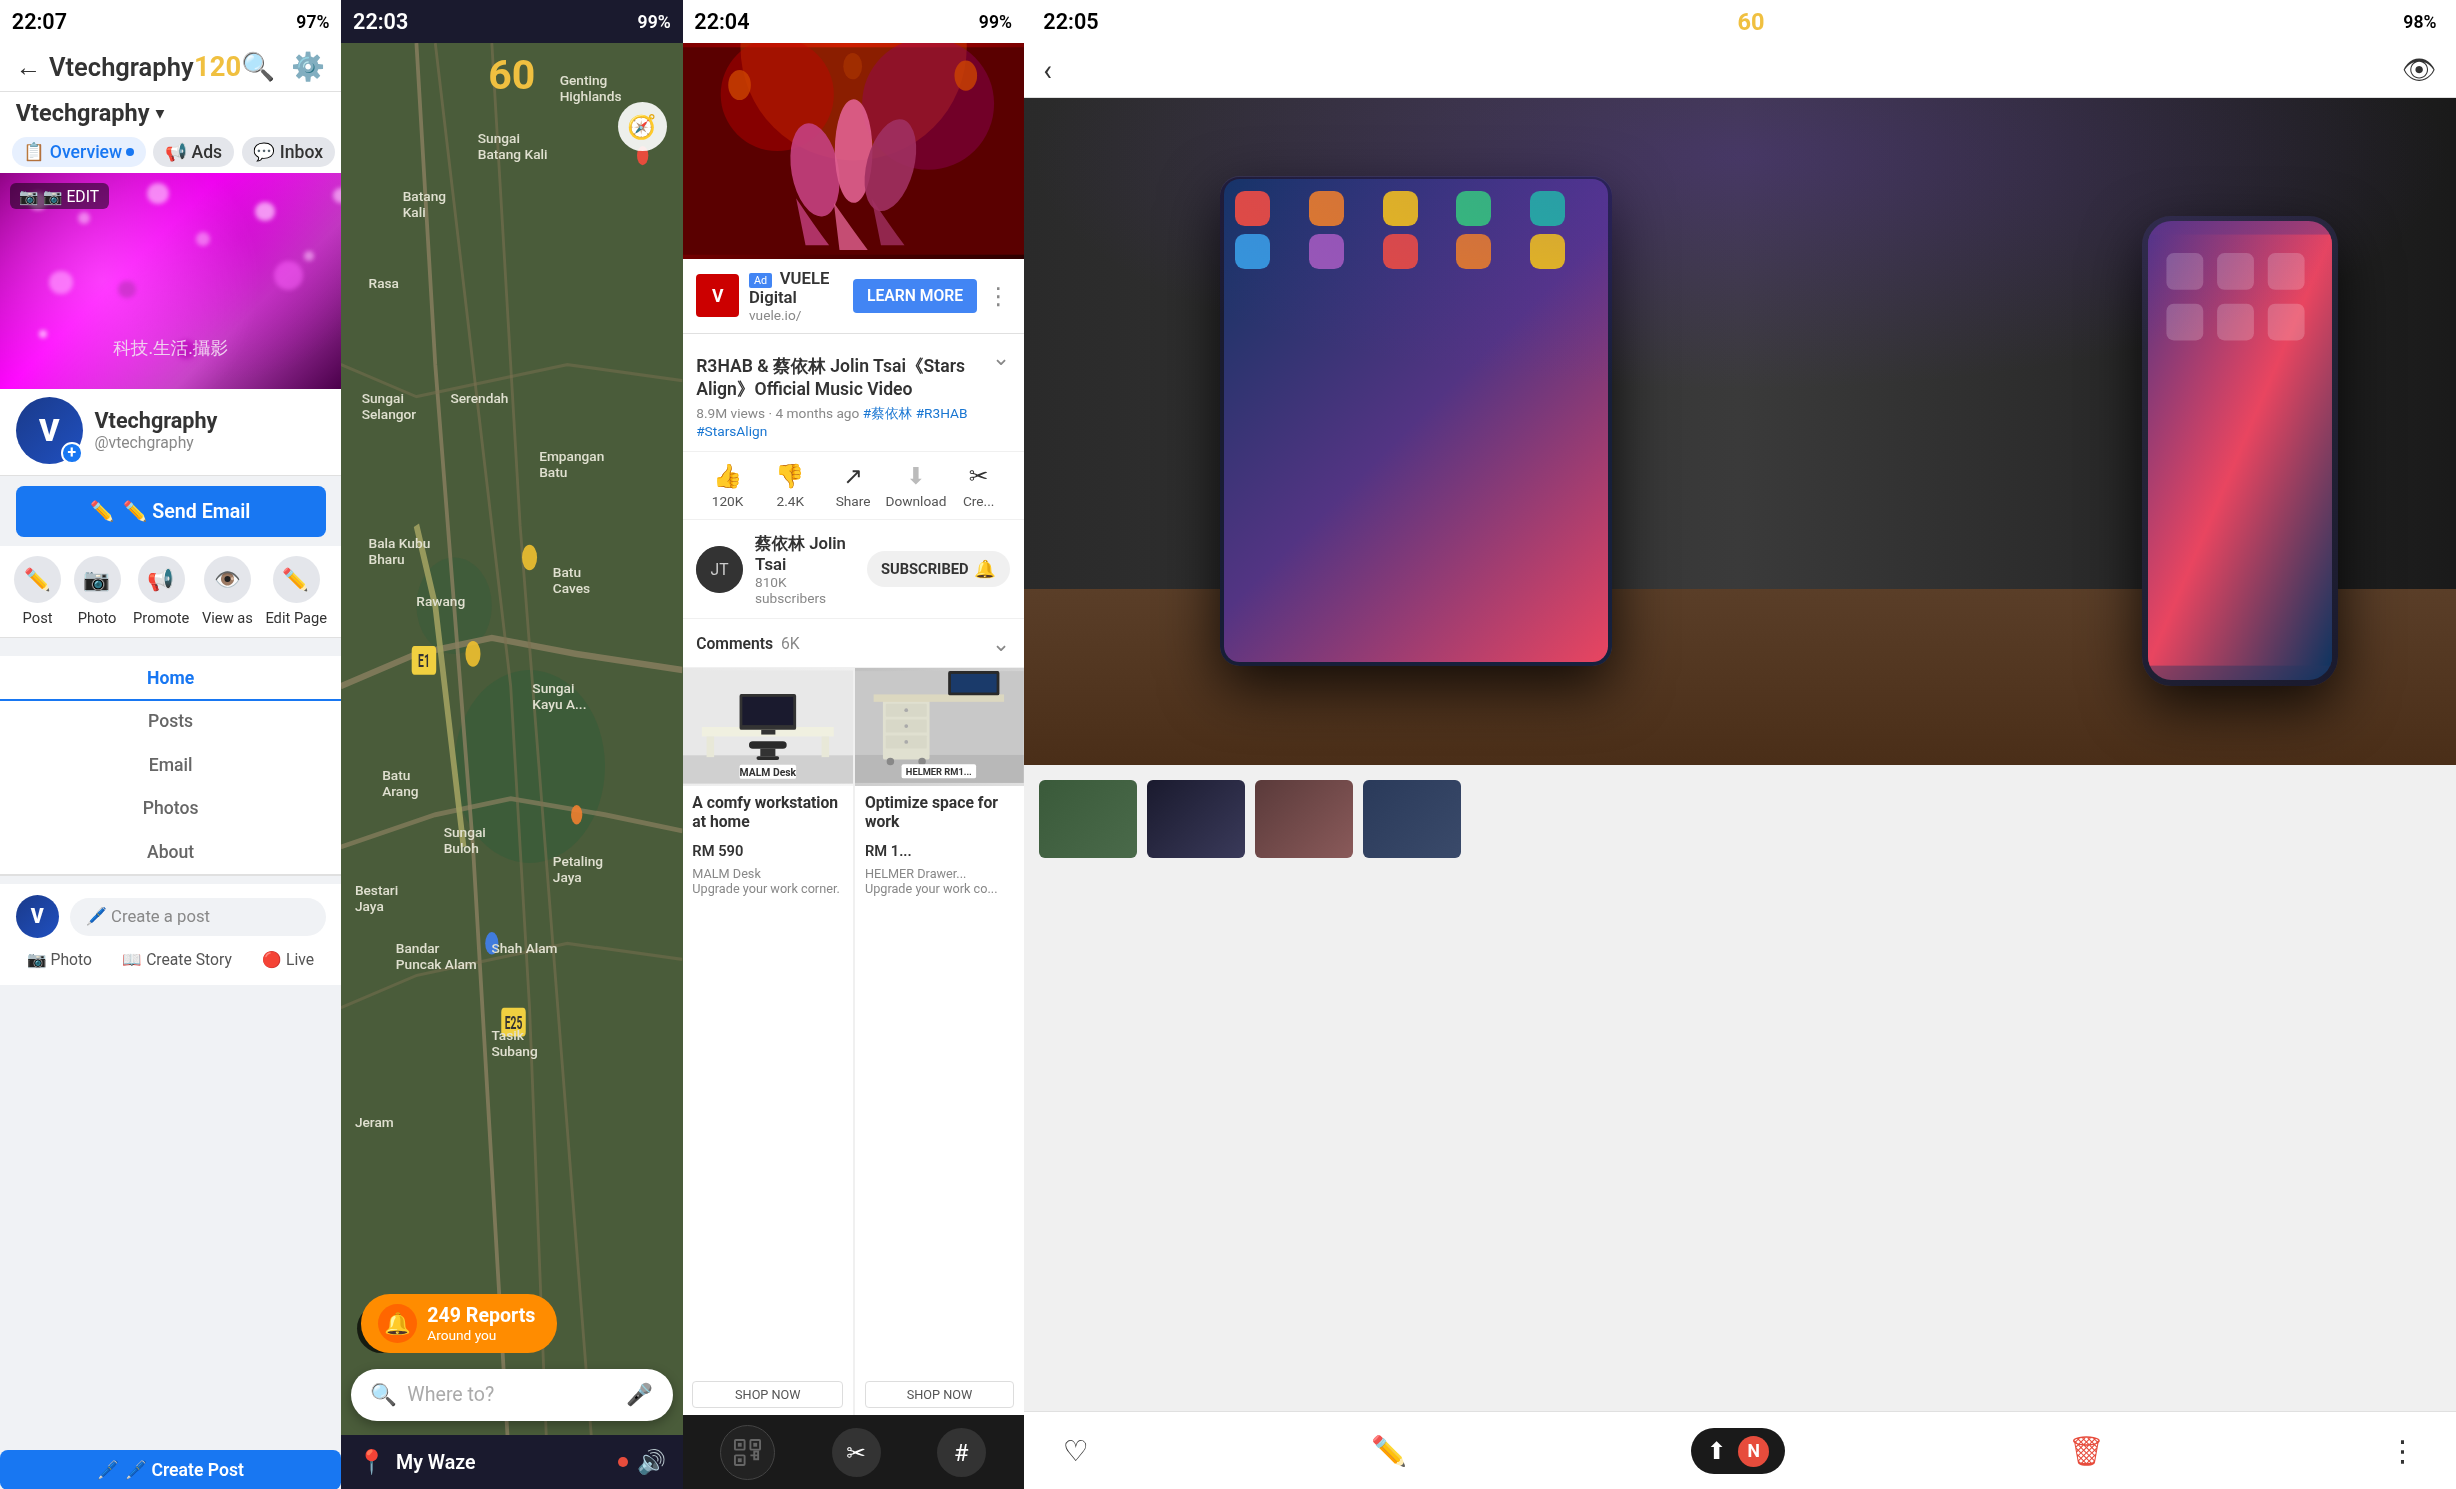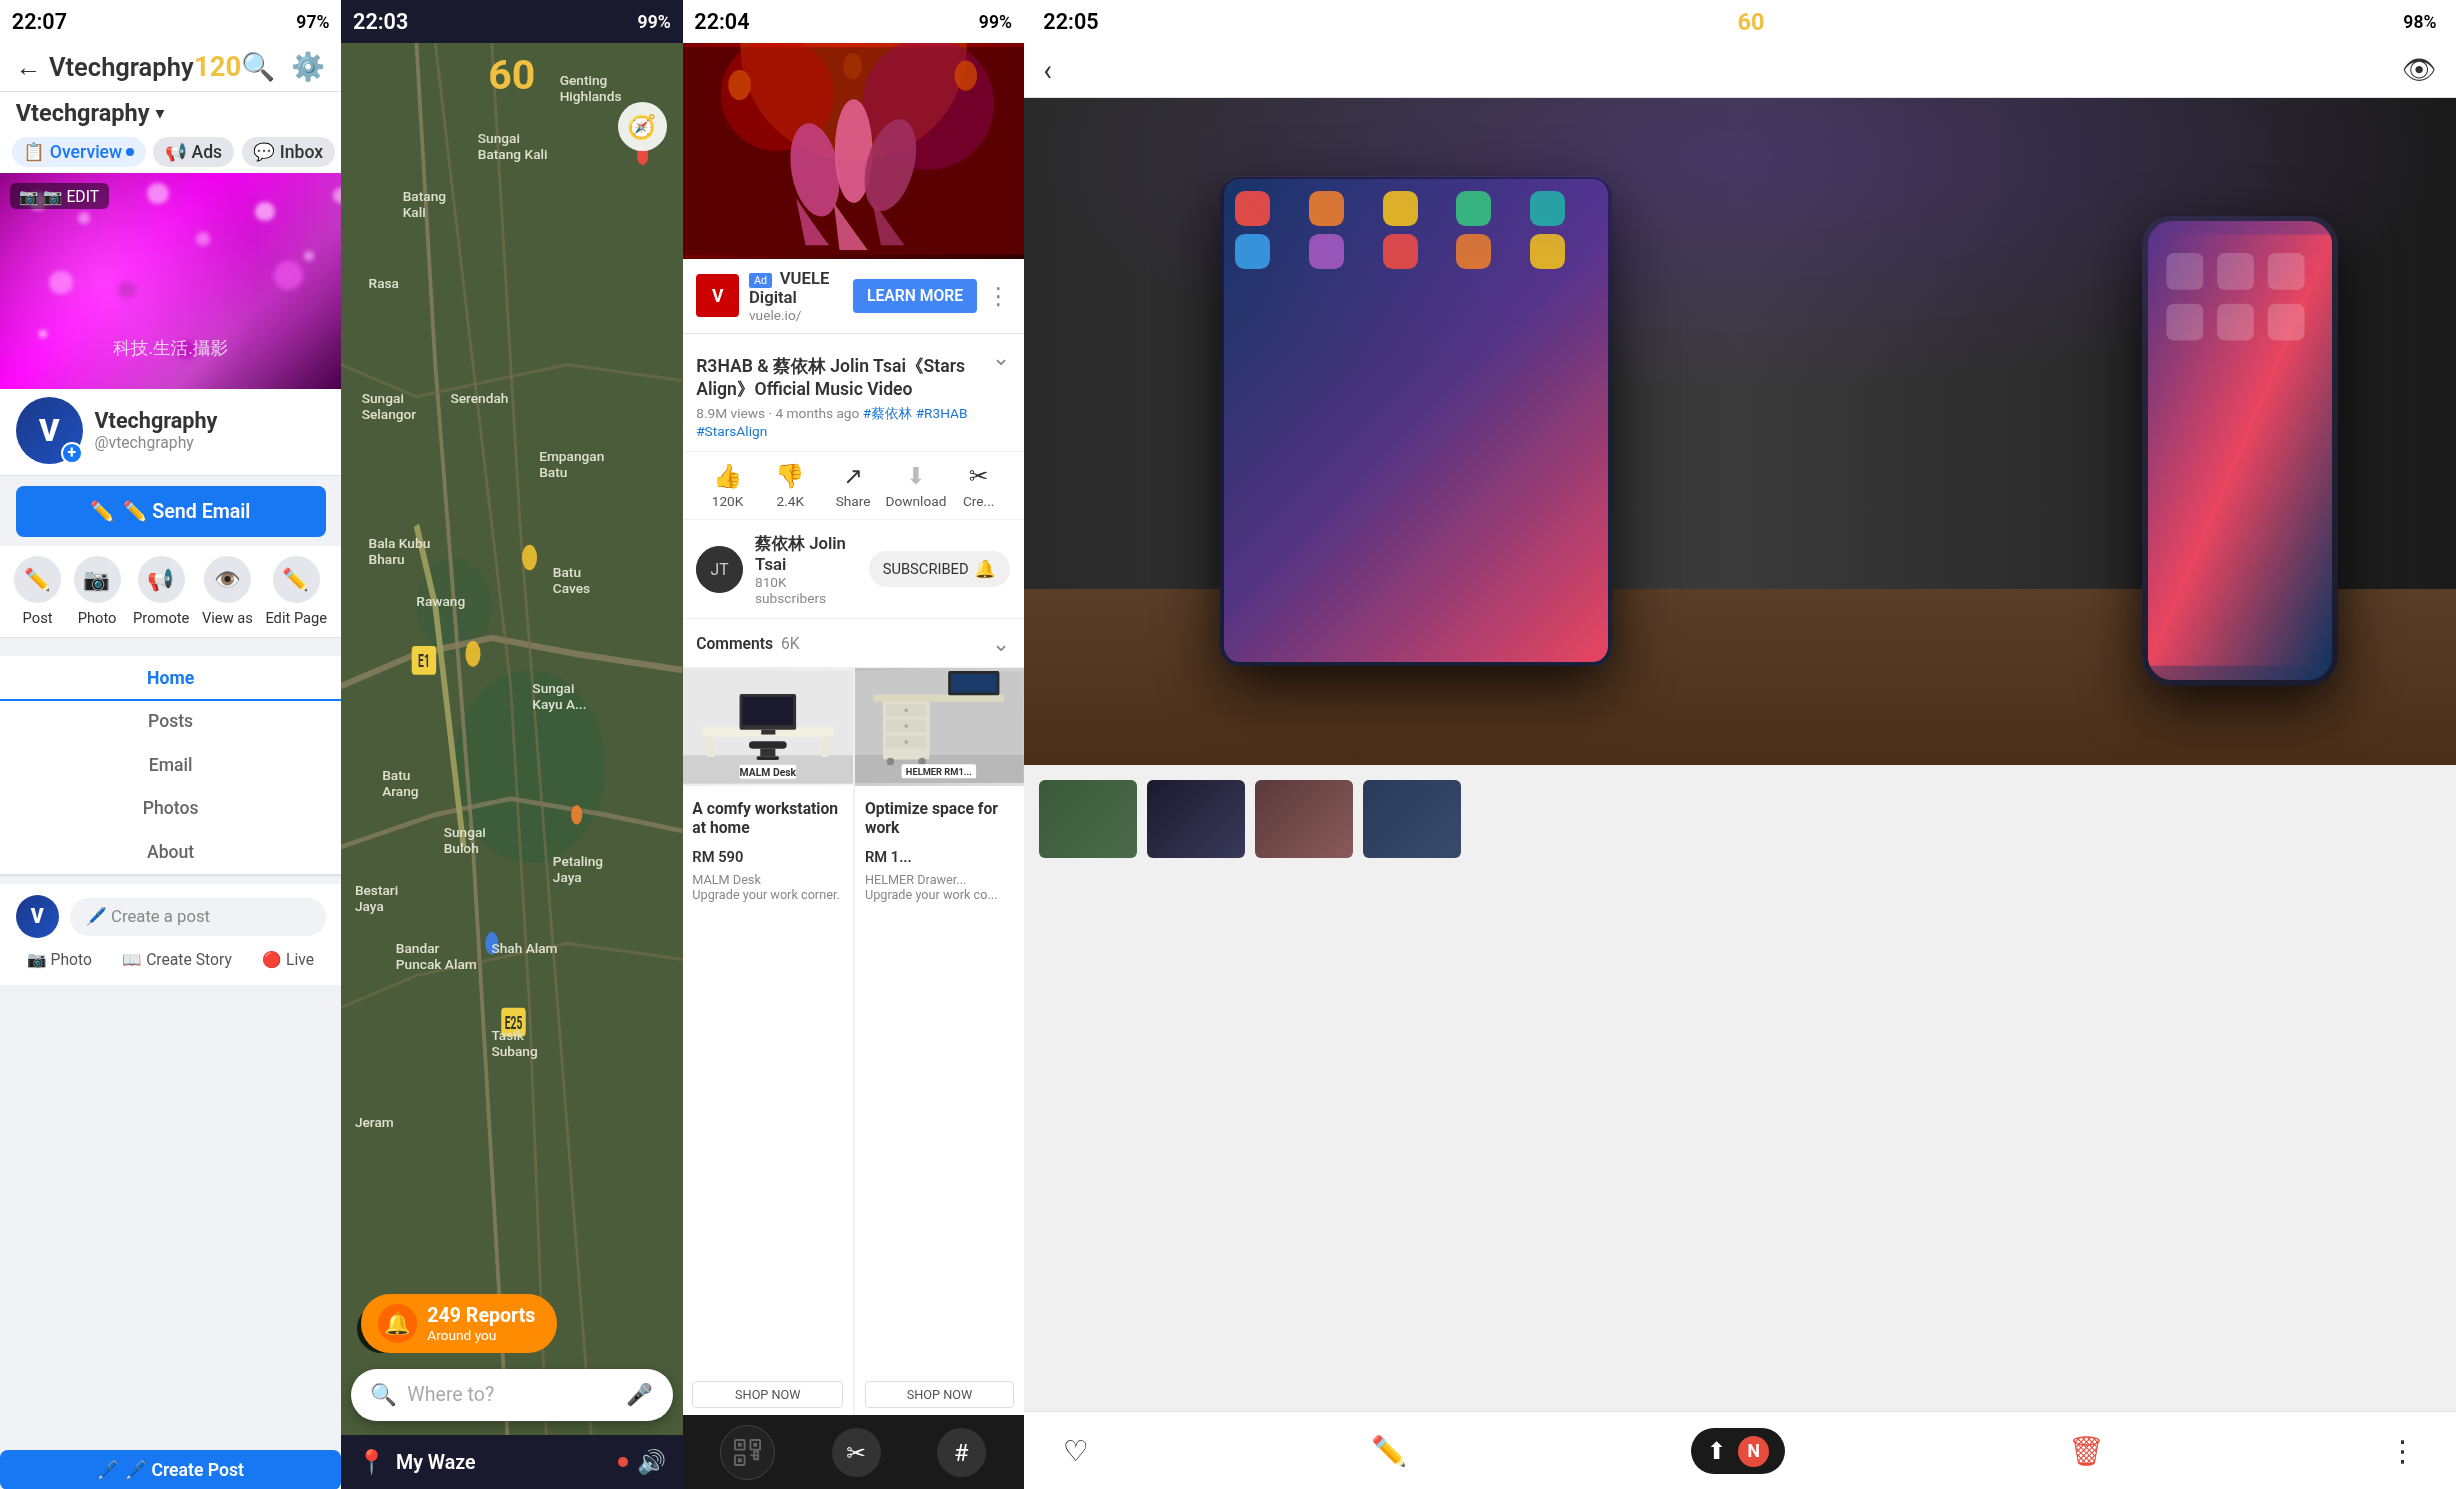--- a/index.html
+++ b/index.html
@@ -533,21 +533,21 @@
       overflow: hidden;
     }
     .yt-channel-info { flex: 1; }
     .yt-channel-name { font-size: 16.7px; font-weight: 600; color: #333; }
     .yt-channel-subs { font-size: 13.7px; color: #888; }
     .yt-subscribed-btn {
       background: #f0f0f0;
       border-radius: 19.6px;
       padding: 7.8px 13.7px;
       font-size: 14.7px;
-      font-weight: 400;
+      font-weight: 700;
       color: #333;
       display: flex;
       align-items: center;
       gap: 5.9px;
     }
     .yt-bell { font-size: 17.6px; color: #555; }
     .yt-comments-row {
       background: #fff;
       padding: 11.8px 13.7px;
       display: flex;
@@ -596,21 +596,20 @@
     .yt-ad-card-img.desk2 {
       background: linear-gradient(135deg, #c0c0c0 0%, #e0e0e0 100%);
       text-align: right;
     }
     .yt-ad-card-title {
       padding: 7.8px 9.8px;
       font-size: 15.7px;
       font-weight: 700;
       color: #333;
       line-height: 1.2;
-      margin-top: 6px;
     }
     .yt-ad-card-price {
       padding: 2px 9.8px;
       font-size: 14.7px;
       color: #333;
       font-weight: 600;
     }
     .yt-bottom-toolbar {
       background: #1a1a1a;
       padding: 9.8px 13.7px;

